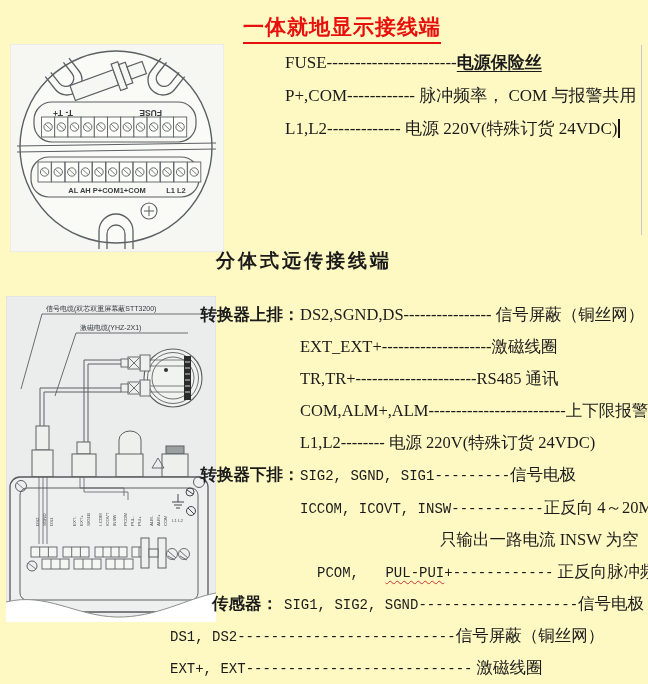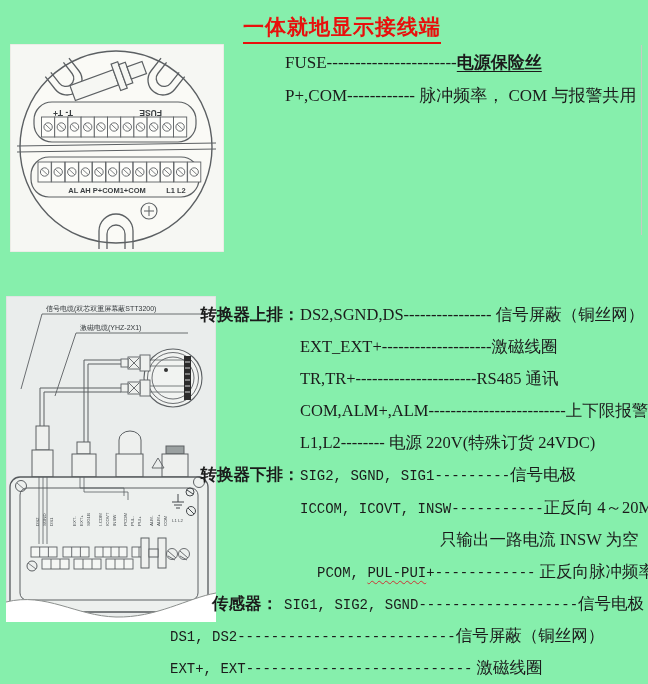--- a/index.html
+++ b/index.html
@@ -1,16 +1,16 @@
 <!DOCTYPE html>
 <html><head>
 <meta charset="utf-8">
 <style>
   html,body{margin:0;padding:0;background:#ffffff;}
-  .page{position:relative;width:648px;height:684px;background:#86efac;overflow:hidden;
+  .page{position:relative;width:648px;height:684px;background:#fef9c3;overflow:hidden;
         font-family:"Liberation Serif","DejaVu Serif",serif;color:#1b1b1b;}
   
   .main-title{position:absolute;left:243px;top:13px;font-size:21px;font-weight:bold;
     color:#e8100c;letter-spacing:1px;border-bottom:2px solid #e8100c;padding-bottom:1px;
     white-space:nowrap;}
   .sec2-title{position:absolute;left:216px;top:248px;font-size:19px;font-weight:600;
     letter-spacing:3px;white-space:nowrap;}
   
   .lines{position:absolute;white-space:nowrap;}
   #s1{left:233px;top:47px;font-size:17px;}
@@ -22,21 +22,21 @@
   .slot1{width:52px;}
   .slot2{width:100px;text-align:center;}
   .lbl-sensor{width:72px;}
   .ind-pcom{padding-left:117px;}
   .ind-note{padding-left:240px;}
   .ind-out{margin-left:-30px;}
   .pad-sensor{padding-left:12px;}
   .mono{font-family:"Liberation Mono","DejaVu Sans Mono",monospace;font-size:14px;}
   .u{text-decoration:underline;text-underline-offset:3px;font-weight:bold;}
   .squig{text-decoration:underline;text-decoration-style:wavy;text-decoration-color:#c33;
-         text-decoration-thickness:1px;text-underline-offset:3px;}
+         text-decoration-thickness:1px;text-underline-offset:3px;margin-left:18px;}
   .caret{display:inline-block;width:1.5px;height:19px;background:#111;
          vertical-align:-4px;margin-left:1px;}
   
   .scan-edge{position:absolute;left:641px;top:45px;width:1px;height:190px;background:#c7c9c2;}
   .diag{position:absolute;}
   svg text{font-family:"Liberation Sans","DejaVu Sans",sans-serif;}
 </style>
 </head>
 <body>
 
@@ -119,22 +119,24 @@
         <line x1="134" y1="167" x2="144" y2="167" stroke="#5c6063" stroke-width="1"></line>
         <line x1="139" y1="162" x2="139" y2="172" stroke="#5c6063" stroke-width="1"></line>
       </g>
     </svg>
   </div>
   <div class="scan-edge"></div>
 
   <div class="lines" id="s1">
     <div class="row"><span class="lbl slot1"></span><span>FUSE</span><span>-----------------------</span><span class="u">电源保险丝</span></div>
     <div class="row"><span class="lbl slot1"></span><span>P+,COM</span><span>------------</span><span> 脉冲频率， COM 与报警共用</span></div>
+    <div class="row"><span class="lbl slot1"></span><span>L1,L2</span><span>-------------</span><span> 电源 220V(特殊订货 24VDC)</span><span class="caret"></span></div>
   </div>
 
+  <div class="sec2-title">分体式远传接线端</div>
 
   <div class="diag" style="left:6px;top:296px;">
     <svg width="210" height="326" viewBox="0 0 210 326">
       <rect x="0" y="0" width="210" height="326" fill="#eaedec" stroke="#d8dcd9" stroke-width="1"></rect>
 
       <text x="40" y="15" font-size="7" fill="#33383b">信号电缆(双芯双重屏幕蔽STT3200)</text>
       <line x1="36" y1="18" x2="202" y2="18" stroke="#5c6063" stroke-width="0.9"></line>
       <line x1="36" y1="18" x2="15" y2="93" stroke="#5c6063" stroke-width="0.9"></line>
       <text x="74" y="34" font-size="7" fill="#33383b">激磁电缆(YHZ-2X1)</text>
       <line x1="70" y1="37" x2="182" y2="37" stroke="#5c6063" stroke-width="0.9"></line>

